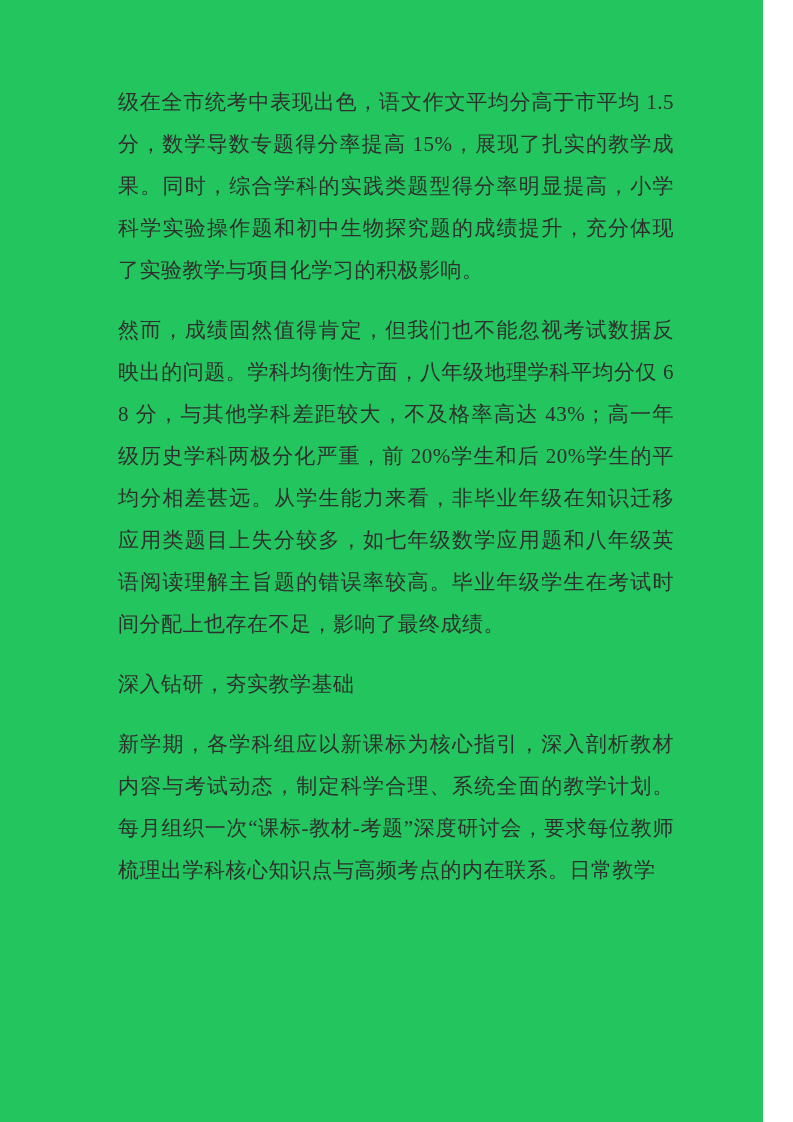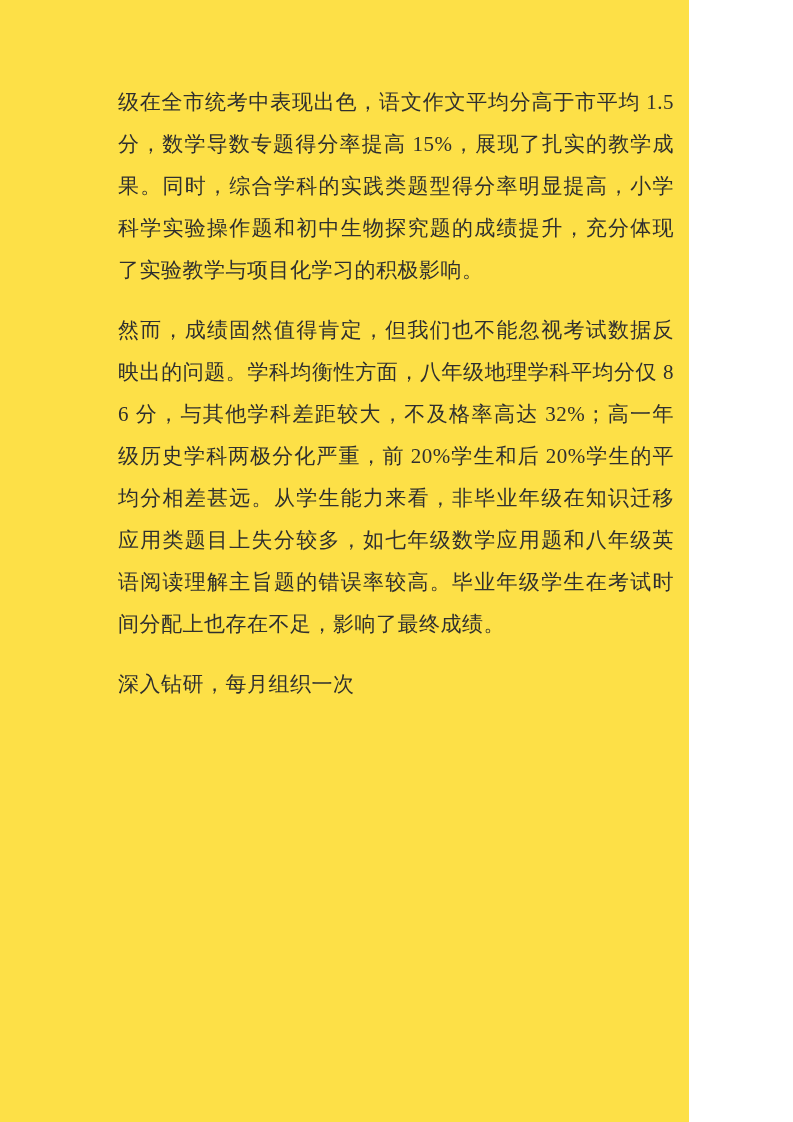--- a/index.html
+++ b/index.html
@@ -2,23 +2,23 @@
 <html><head>
 <meta charset="utf-8">
 <style>
   html, body {
     margin: 0;
     padding: 0;
     background: #ffffff;
   }
   .page {
     position: relative;
-    width: 689px;
+    width: 763px;
     height: 1122px;
-    background: #fde047;
+    background: #22c55e;
     overflow: hidden;
   }
   .content {
     position: absolute;
     left: 118px;
     top: 81px;
     width: 556px;
   }
   .para {
     margin: 0 0 18px 0;
@@ -38,16 +38,17 @@
   .subheading {
     text-align: left;
   }
 </style>
 </head>
 <body>
 
 <div class="page">
   <div class="content">
     <p class="para">级在全市统考中表现出色，语文作文平均分高于市平均 1.5 分，数学导数专题得分率提高 15%，展现了扎实的教学成果。同时，综合学科的实践类题型得分率明显提高，小学科学实验操作题和初中生物探究题的成绩提升，充分体现了实验教学与项目化学习的积极影响。</p>
-    <p class="para">然而，成绩固然值得肯定，但我们也不能忽视考试数据反映出的问题。学科均衡性方面，八年级地理学科平均分仅 86 分，与其他学科差距较大，不及格率高达 32%；高一年级历史学科两极分化严重，前 20%学生和后 20%学生的平均分相差甚远。从学生能力来看，非毕业年级在知识迁移应用类题目上失分较多，如七年级数学应用题和八年级英语阅读理解主旨题的错误率较高。毕业年级学生在考试时间分配上也存在不足，影响了最终成绩。</p>
-    <p class="para subheading">深入钻研，每月组织一次</p>
+    <p class="para">然而，成绩固然值得肯定，但我们也不能忽视考试数据反映出的问题。学科均衡性方面，八年级地理学科平均分仅 68 分，与其他学科差距较大，不及格率高达 43%；高一年级历史学科两极分化严重，前 20%学生和后 20%学生的平均分相差甚远。从学生能力来看，非毕业年级在知识迁移应用类题目上失分较多，如七年级数学应用题和八年级英语阅读理解主旨题的错误率较高。毕业年级学生在考试时间分配上也存在不足，影响了最终成绩。</p>
+    <p class="para subheading">深入钻研，夯实教学基础</p>
+    <p class="para">新学期，各学科组应以新课标为核心指引，深入剖析教材内容与考试动态，制定科学合理、系统全面的教学计划。每月组织一次“课标-教材-考题”深度研讨会，要求每位教师梳理出学科核心知识点与高频考点的内在联系。日常教学</p>
   </div>
 </div>
 
 </body></html>

